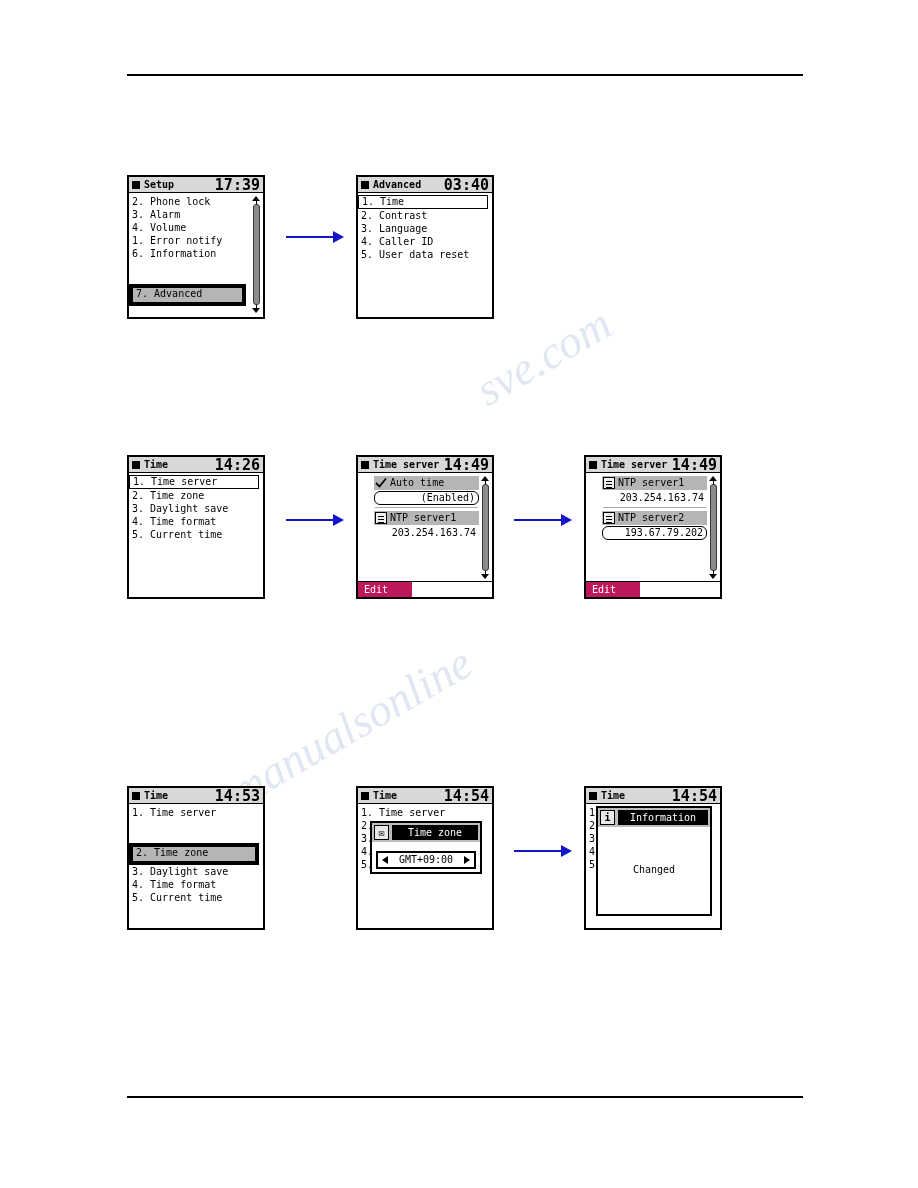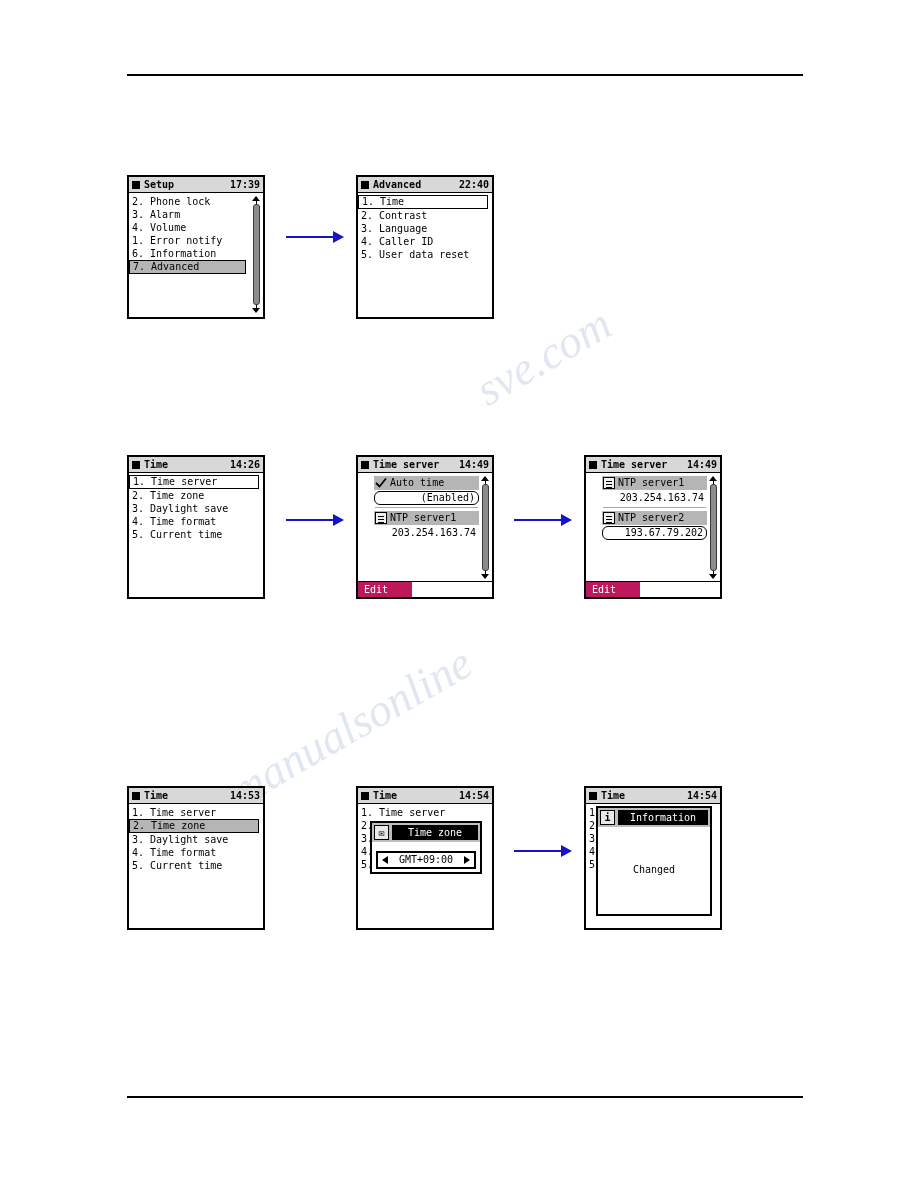--- a/index.html
+++ b/index.html
@@ -62,21 +62,21 @@
     margin-right: 4px;
   }
   .title-text {
     font-size: 10px;
     line-height: 10px;
     color: #000000;
     flex: 1 1 auto;
     white-space: nowrap;
   }
   .title-clock {
-    font-size: 10px;
+    font-size: 15px;
     line-height: 10px;
     color: #000000;
     flex: 0 0 auto;
     white-space: nowrap;
   }
 
   
   .menu {
     position: relative;
     padding: 2px 0 0 0;
@@ -90,25 +90,26 @@
     white-space: nowrap;
     box-sizing: border-box;
   }
   .menu-row.sel-box {
     border: 1px solid #000000;
     height: 14px;
     line-height: 12px;
     margin-right: 4px;
   }
   .menu-row.sel-gray {
-    border: 1px solid #000000;
+    border: 4px solid #000000;
     background: #b5b5b5;
-    height: 14px;
+    height: 22px;
     line-height: 12px;
     margin-right: 4px;
+    margin-top: 24px;
   }
 
   
   .scrollbar {
     position: absolute;
     right: 2px;
     top: 19px;
     width: 9px;
     bottom: 4px;
   }
@@ -405,21 +406,21 @@
 <div class="conn" style="left:286px; top:231px; width:58px;">
   <div class="shaft" style="width:47px;"></div>
   <div class="head" style="left:47px;"></div>
 </div>
 
 <div class="lcd" style="left:356px; top:175px;">
   <div class="lcd-inner">
     <div class="titlebar">
       <div class="title-sq"></div>
       <div class="title-text">Advanced</div>
-      <div class="title-clock">22:40</div>
+      <div class="title-clock">03:40</div>
     </div>
     <div class="menu">
       <div class="menu-row sel-box">1. Time</div>
       <div class="menu-row">2. Contrast</div>
       <div class="menu-row">3. Language</div>
       <div class="menu-row">4. Caller ID</div>
       <div class="menu-row">5. User data reset</div>
     </div>
   </div>
 </div>

